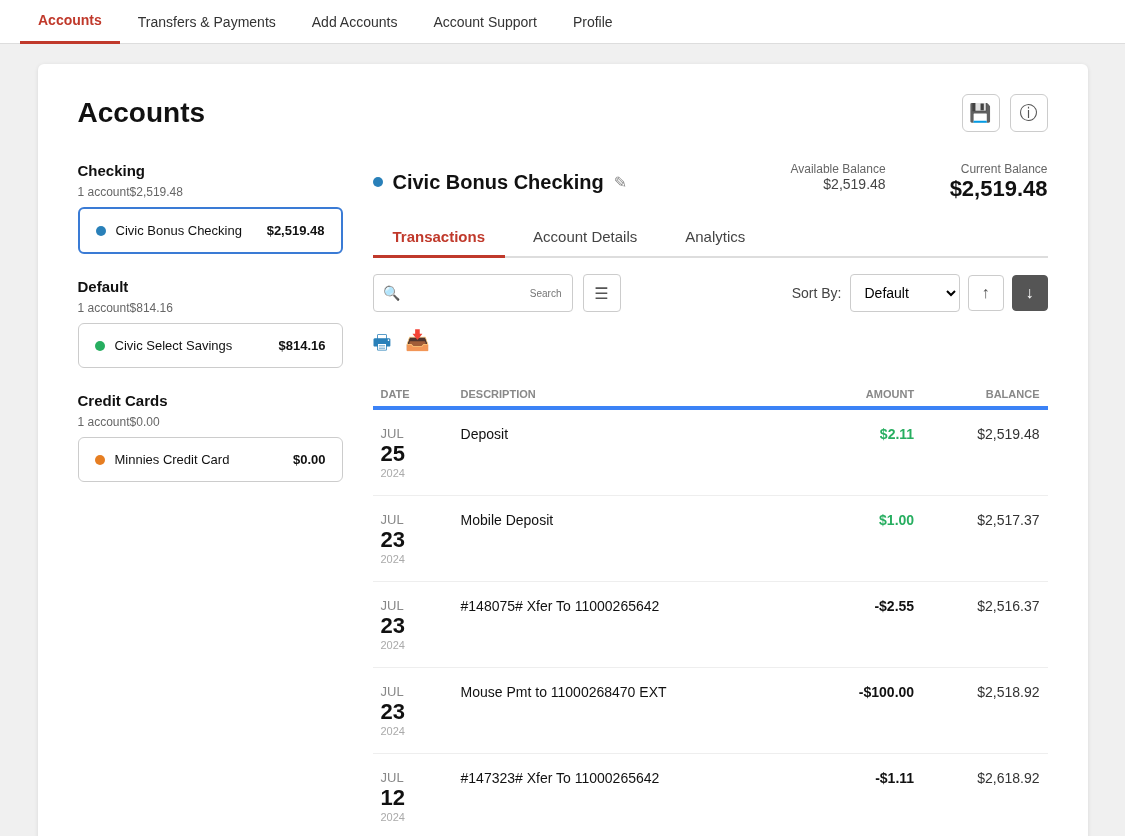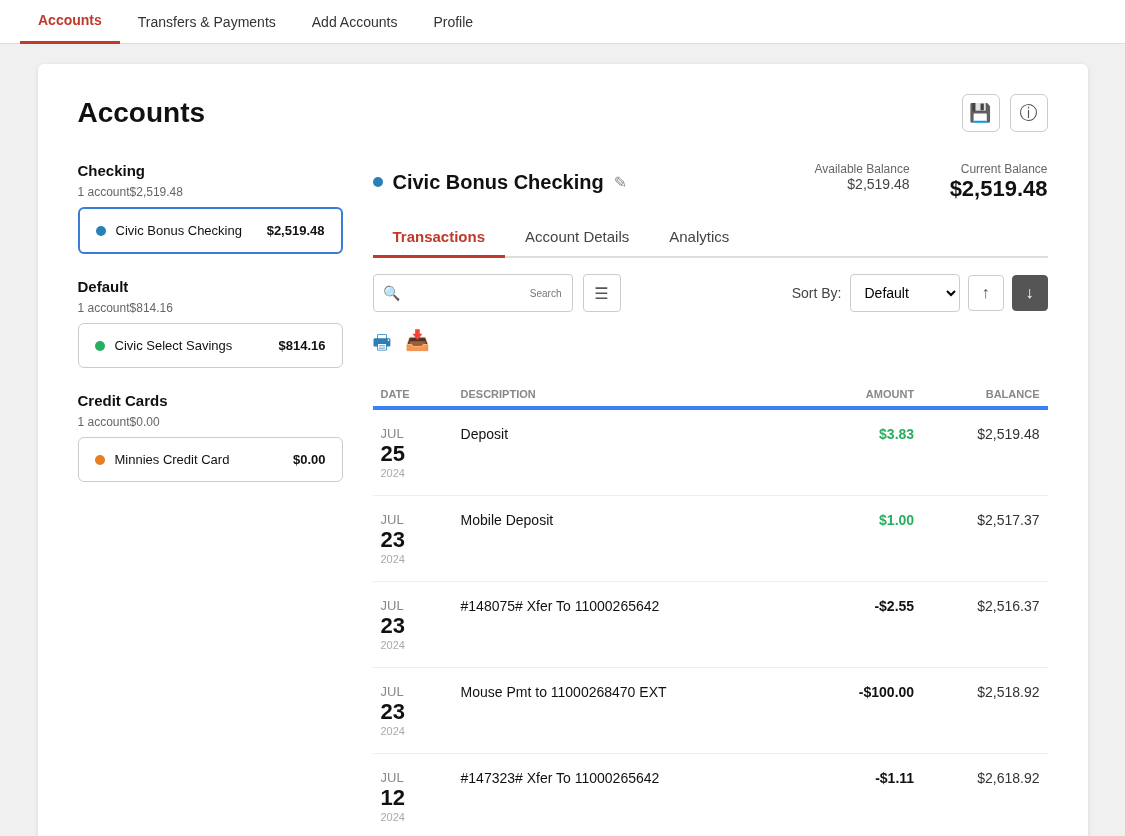--- a/index.html
+++ b/index.html
@@ -36,28 +36,28 @@
     .dot-blue { background: #2980b9; }
     .dot-green { background: #27ae60; }
     .dot-orange { background: #e67e22; }
 
     
     .right-panel { flex: 1; }
     .account-header { display: flex; align-items: center; justify-content: space-between; margin-bottom: 16px; }
     .account-name-section { display: flex; align-items: center; gap: 10px; }
     .account-display-name { font-size: 20px; font-weight: bold; color: #111; }
     .edit-icon { font-size: 16px; color: #888; cursor: pointer; }
-    .balance-section { display: flex; gap: 40px; }
+    .balance-section { display: flex; gap: 64px; }
     .balance-block { text-align: right; }
     .balance-label { font-size: 12px; color: #666; }
     .balance-amount { font-size: 22px; font-weight: bold; color: #111; }
     .balance-amount-small { font-size: 14px; color: #444; }
 
     
-    .tabs { display: flex; gap: 0; border-bottom: 2px solid #ddd; margin-bottom: 16px; }
+    .tabs { display: flex; gap: 8px; border-bottom: 2px solid #ddd; margin-bottom: 16px; }
     .tab { padding: 10px 20px; font-size: 15px; cursor: pointer; color: #444; border-bottom: 3px solid transparent; margin-bottom: -2px; }
     .tab.active { color: #c0392b; border-bottom: 3px solid #c0392b; font-weight: bold; }
 
     
     .toolbar { display: flex; align-items: center; gap: 10px; margin-bottom: 16px; }
     .search-box { display: flex; align-items: center; border: 1px solid #ccc; border-radius: 4px; padding: 0 10px; width: 200px; height: 38px; background: #fff; }
     .search-box input { border: none; outline: none; font-size: 10px; width: 100%; background: transparent; text-align: right; }
     .search-icon { color: #888; margin-right: 6px; font-size: 14px; }
     .filter-btn { width: 38px; height: 38px; border: 1px solid #ccc; border-radius: 4px; background: #fff; cursor: pointer; display: flex; align-items: center; justify-content: center; color: #555; font-size: 16px; }
     .sort-section { display: flex; align-items: center; gap: 8px; margin-left: auto; }
@@ -86,20 +86,21 @@
     .amount-negative { color: #111; }
     .balance-cell { text-align: right; font-size: 14px; color: #333; }
   </style>
 </head>
 <body>
 
 <nav class="nav">
   <a class="nav-item active">Accounts</a>
   <a class="nav-item">Transfers &amp; Payments</a>
   <a class="nav-item">Add Accounts</a>
+  <a class="nav-item">Account Support</a>
   <a class="nav-item">Profile</a>
 </nav>
 
 <div class="main-container">
 
   <div class="page-header">
     <h1 class="page-title">Accounts</h1>
     <div class="header-icons">
       <button class="icon-btn" title="Download">
         <span>💾</span>
@@ -220,21 +221,21 @@
           </tr>
         </thead>
         <tbody id="transactions-tbody">
         <tr>
     <td class="date-cell">
       <div class="date-month">JUL</div>
       <div class="date-day">25</div>
       <div class="date-year">2024</div>
     </td>
     <td class="desc-cell">Deposit</td>
-    <td class="amount-cell amount-positive">$3.83</td>
+    <td class="amount-cell amount-positive">$2.11</td>
     <td class="balance-cell">$2,519.48</td>
   </tr>
             <tr>
     <td class="date-cell">
       <div class="date-month">JUL</div>
       <div class="date-day">23</div>
       <div class="date-year">2024</div>
     </td>
     <td class="desc-cell">Mobile Deposit</td>
     <td class="amount-cell amount-positive">$1.00</td>

